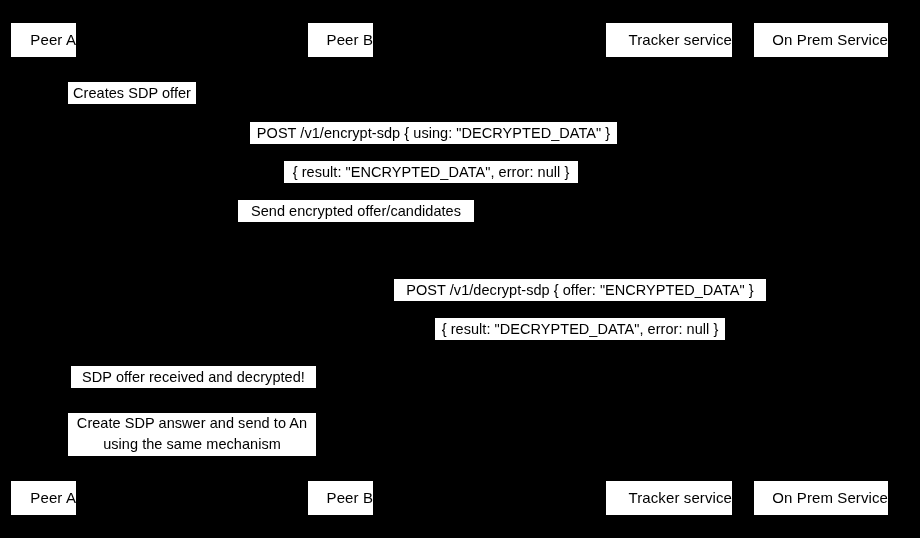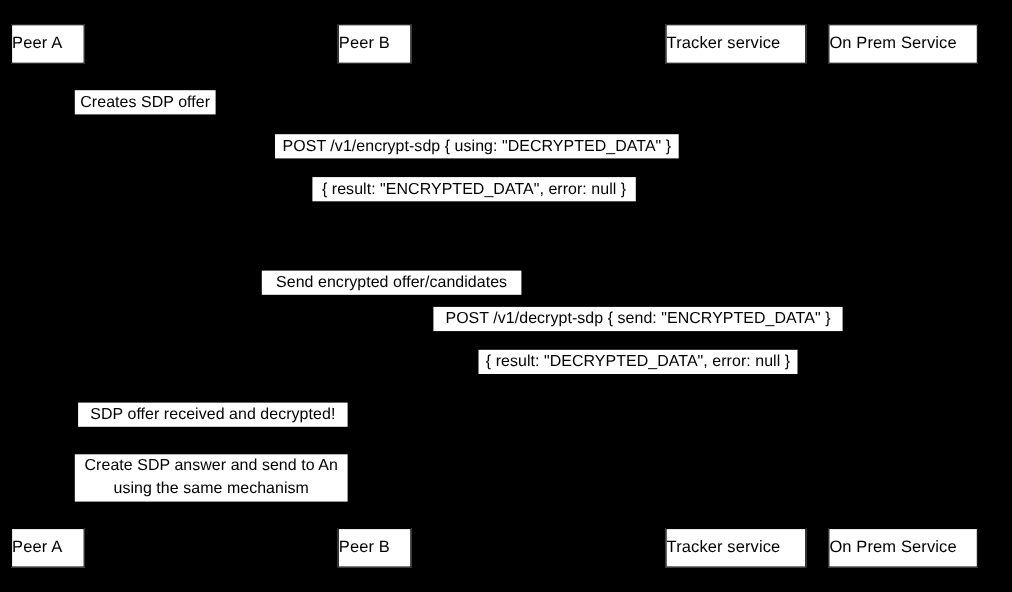--- a/index.html
+++ b/index.html
@@ -18,21 +18,21 @@
   }
   
   .participant {
     position: absolute;
     background: #ffffff;
     color: #000000;
     border: 1px solid #000000;
     box-sizing: border-box;
     font-size: 15px;
     line-height: 34px;
-    text-align: left;
+    text-align: right;
     white-space: nowrap;
     letter-spacing: 0.1px;
   }
   
   .lifeline {
     position: absolute;
     width: 1px;
     background: #000000;
   }
   
@@ -83,24 +83,24 @@
   <div class="arrow" style="left:340px; top:340px; width:481px;"></div>
   <div class="arrow" style="left:43px; top:388px; width:40px;"></div>
   <div class="arrow" style="left:43px; top:456px; width:40px;"></div>
 
   <div class="msg" style="left:68px; top:82px; width:128px; height:22px;">Creates SDP offer</div>
 
   <div class="msg" style="left:250px; top:122px; width:367px; height:22px;">POST /v1/encrypt-sdp { using: "DECRYPTED_DATA" }</div>
 
   <div class="msg" style="left:284px; top:161px; width:294px; height:22px;">{ result: "ENCRYPTED_DATA", error: null }</div>
 
-  <div class="msg" style="left:238px; top:200px; width:236px; height:22px;margin-top:46px;">Send encrypted offer/candidates</div>
+  <div class="msg" style="left:238px; top:200px; width:236px; height:22px;">Send encrypted offer/candidates</div>
 
 
-  <div class="msg" style="left:394px; top:279px; width:372px; height:22px;">POST /v1/decrypt-sdp { send: "ENCRYPTED_DATA" }</div>
+  <div class="msg" style="left:394px; top:279px; width:372px; height:22px;">POST /v1/decrypt-sdp { offer: "ENCRYPTED_DATA" }</div>
 
   <div class="msg" style="left:435px; top:318px; width:290px; height:22px;">{ result: "DECRYPTED_DATA", error: null }</div>
 
   <div class="msg" style="left:71px; top:366px; width:245px; height:22px;">SDP offer received and decrypted!</div>
 
   <div class="msg two-line" style="left:68px; top:413px; width:248px; height:43px;">Create SDP answer and send to An
 using the same mechanism</div>
 
   <div class="participant" style="left:10px; top:480px; width:67px; height:36px;">Peer A</div>
   <div class="participant" style="left:307px; top:480px; width:67px; height:36px;">Peer B</div>

